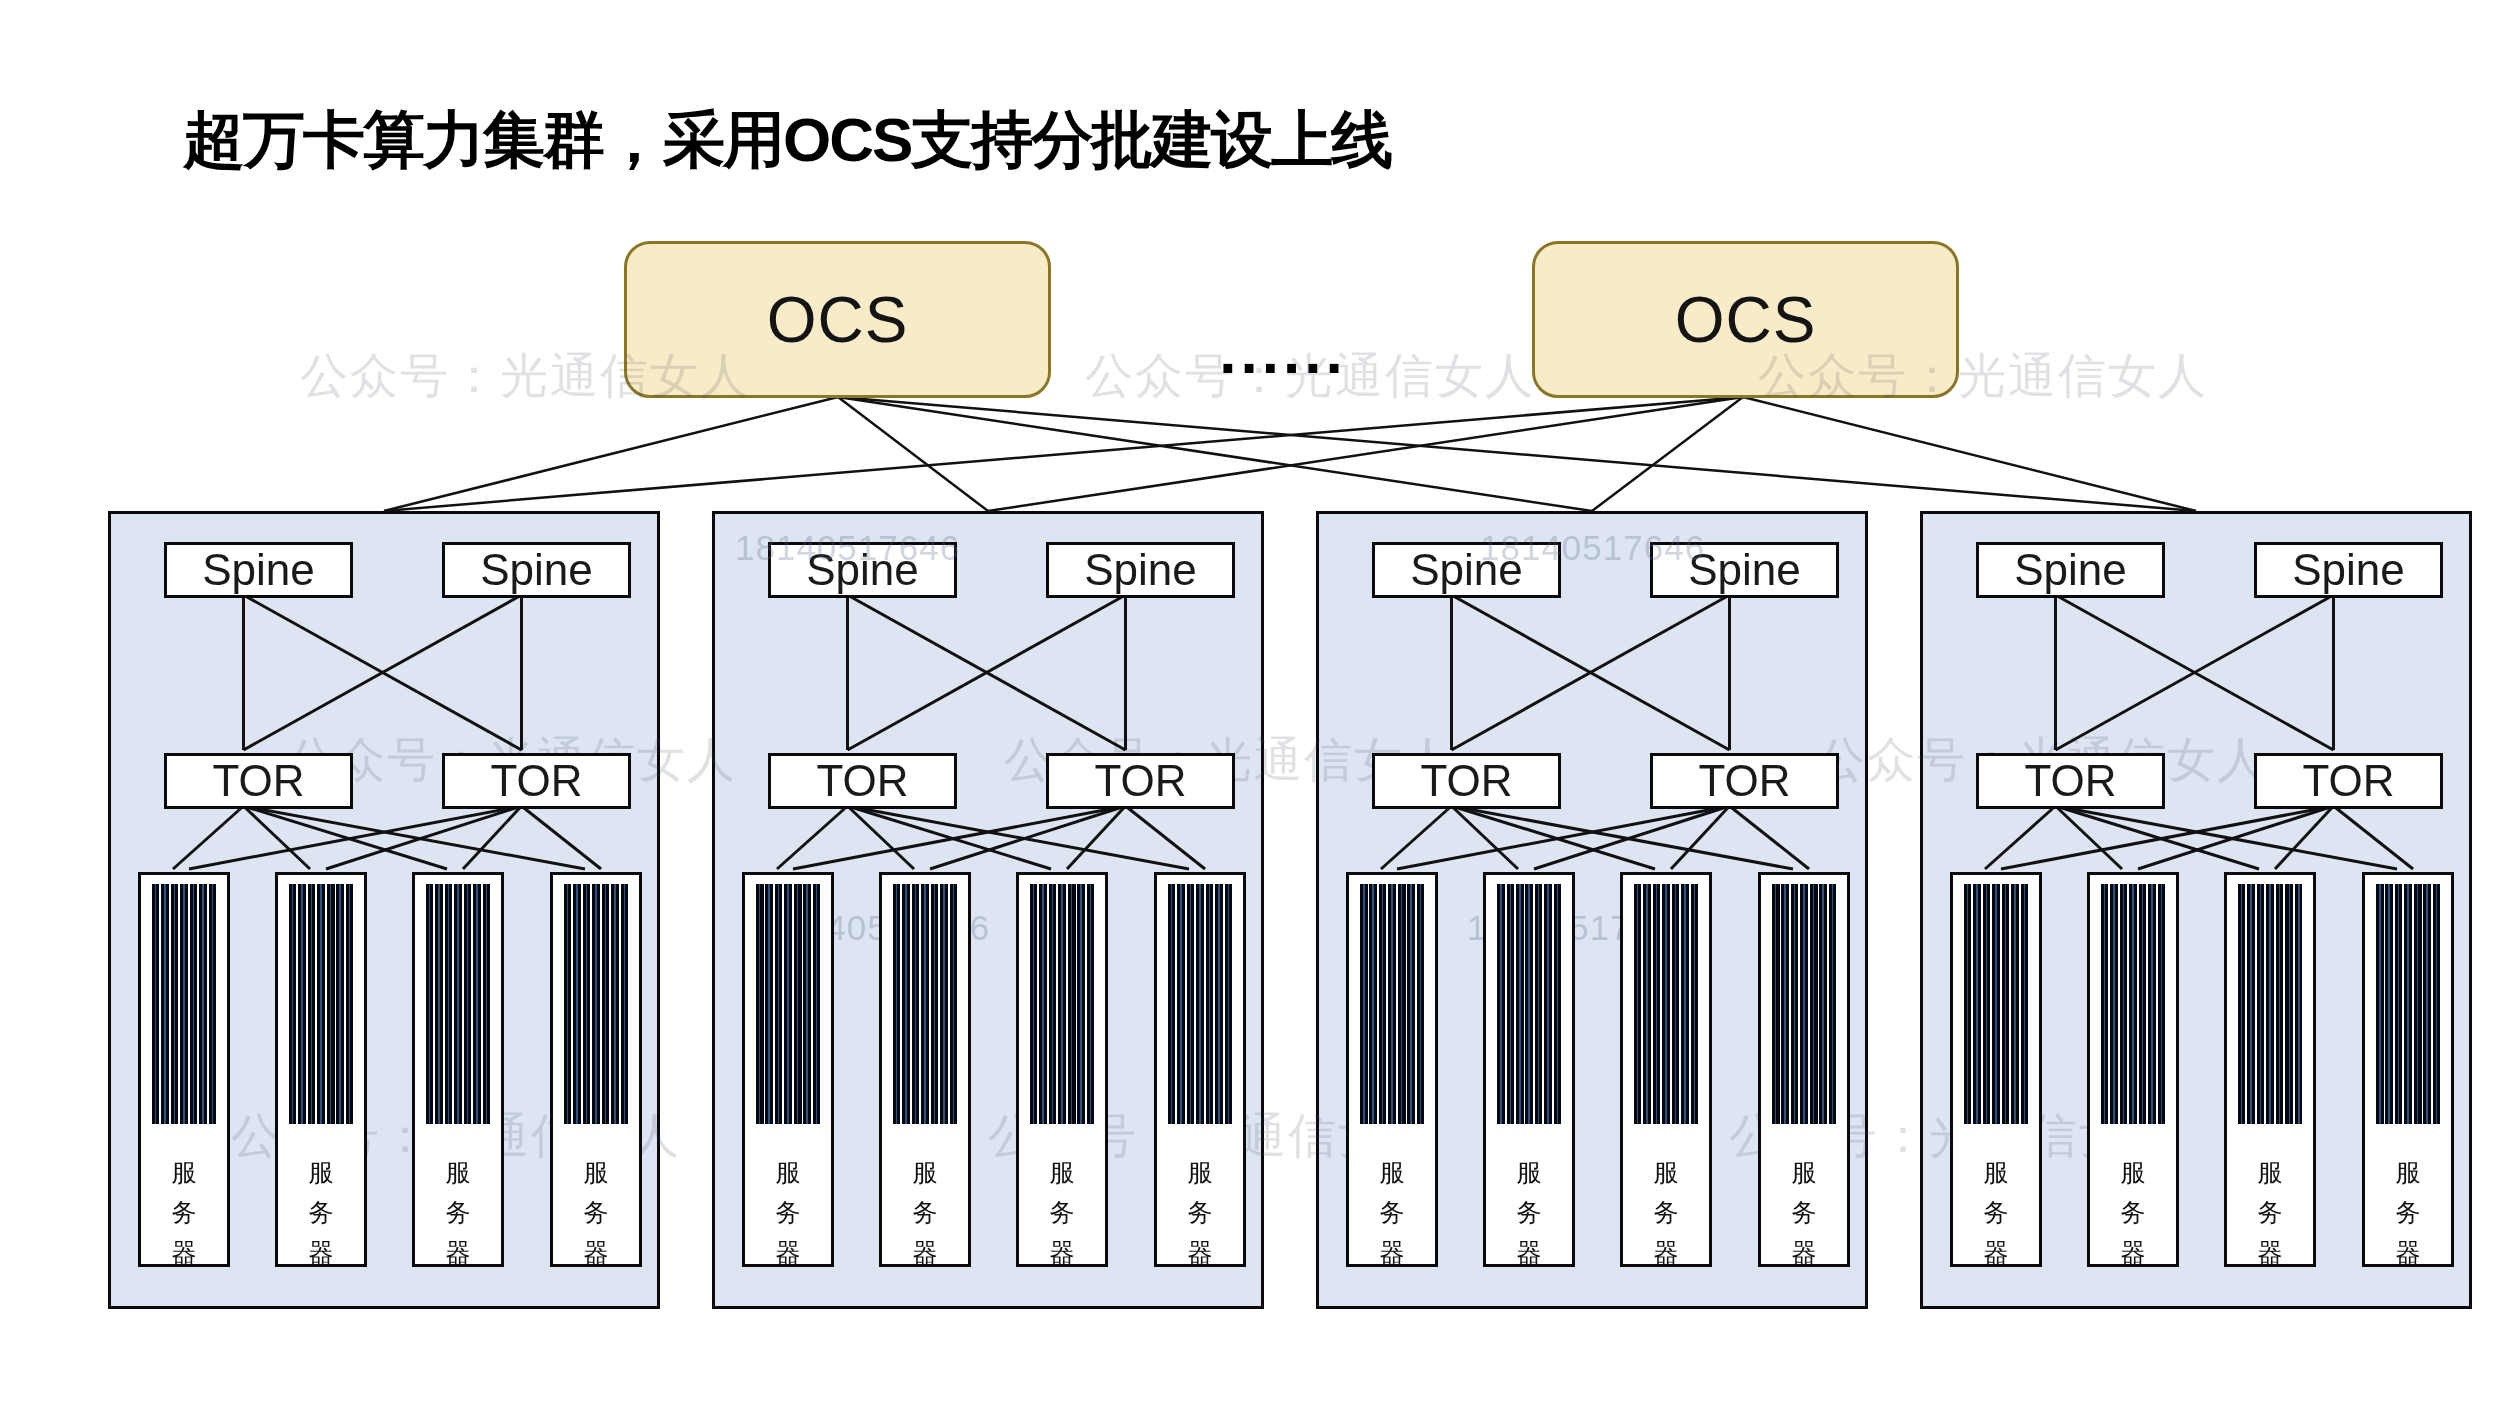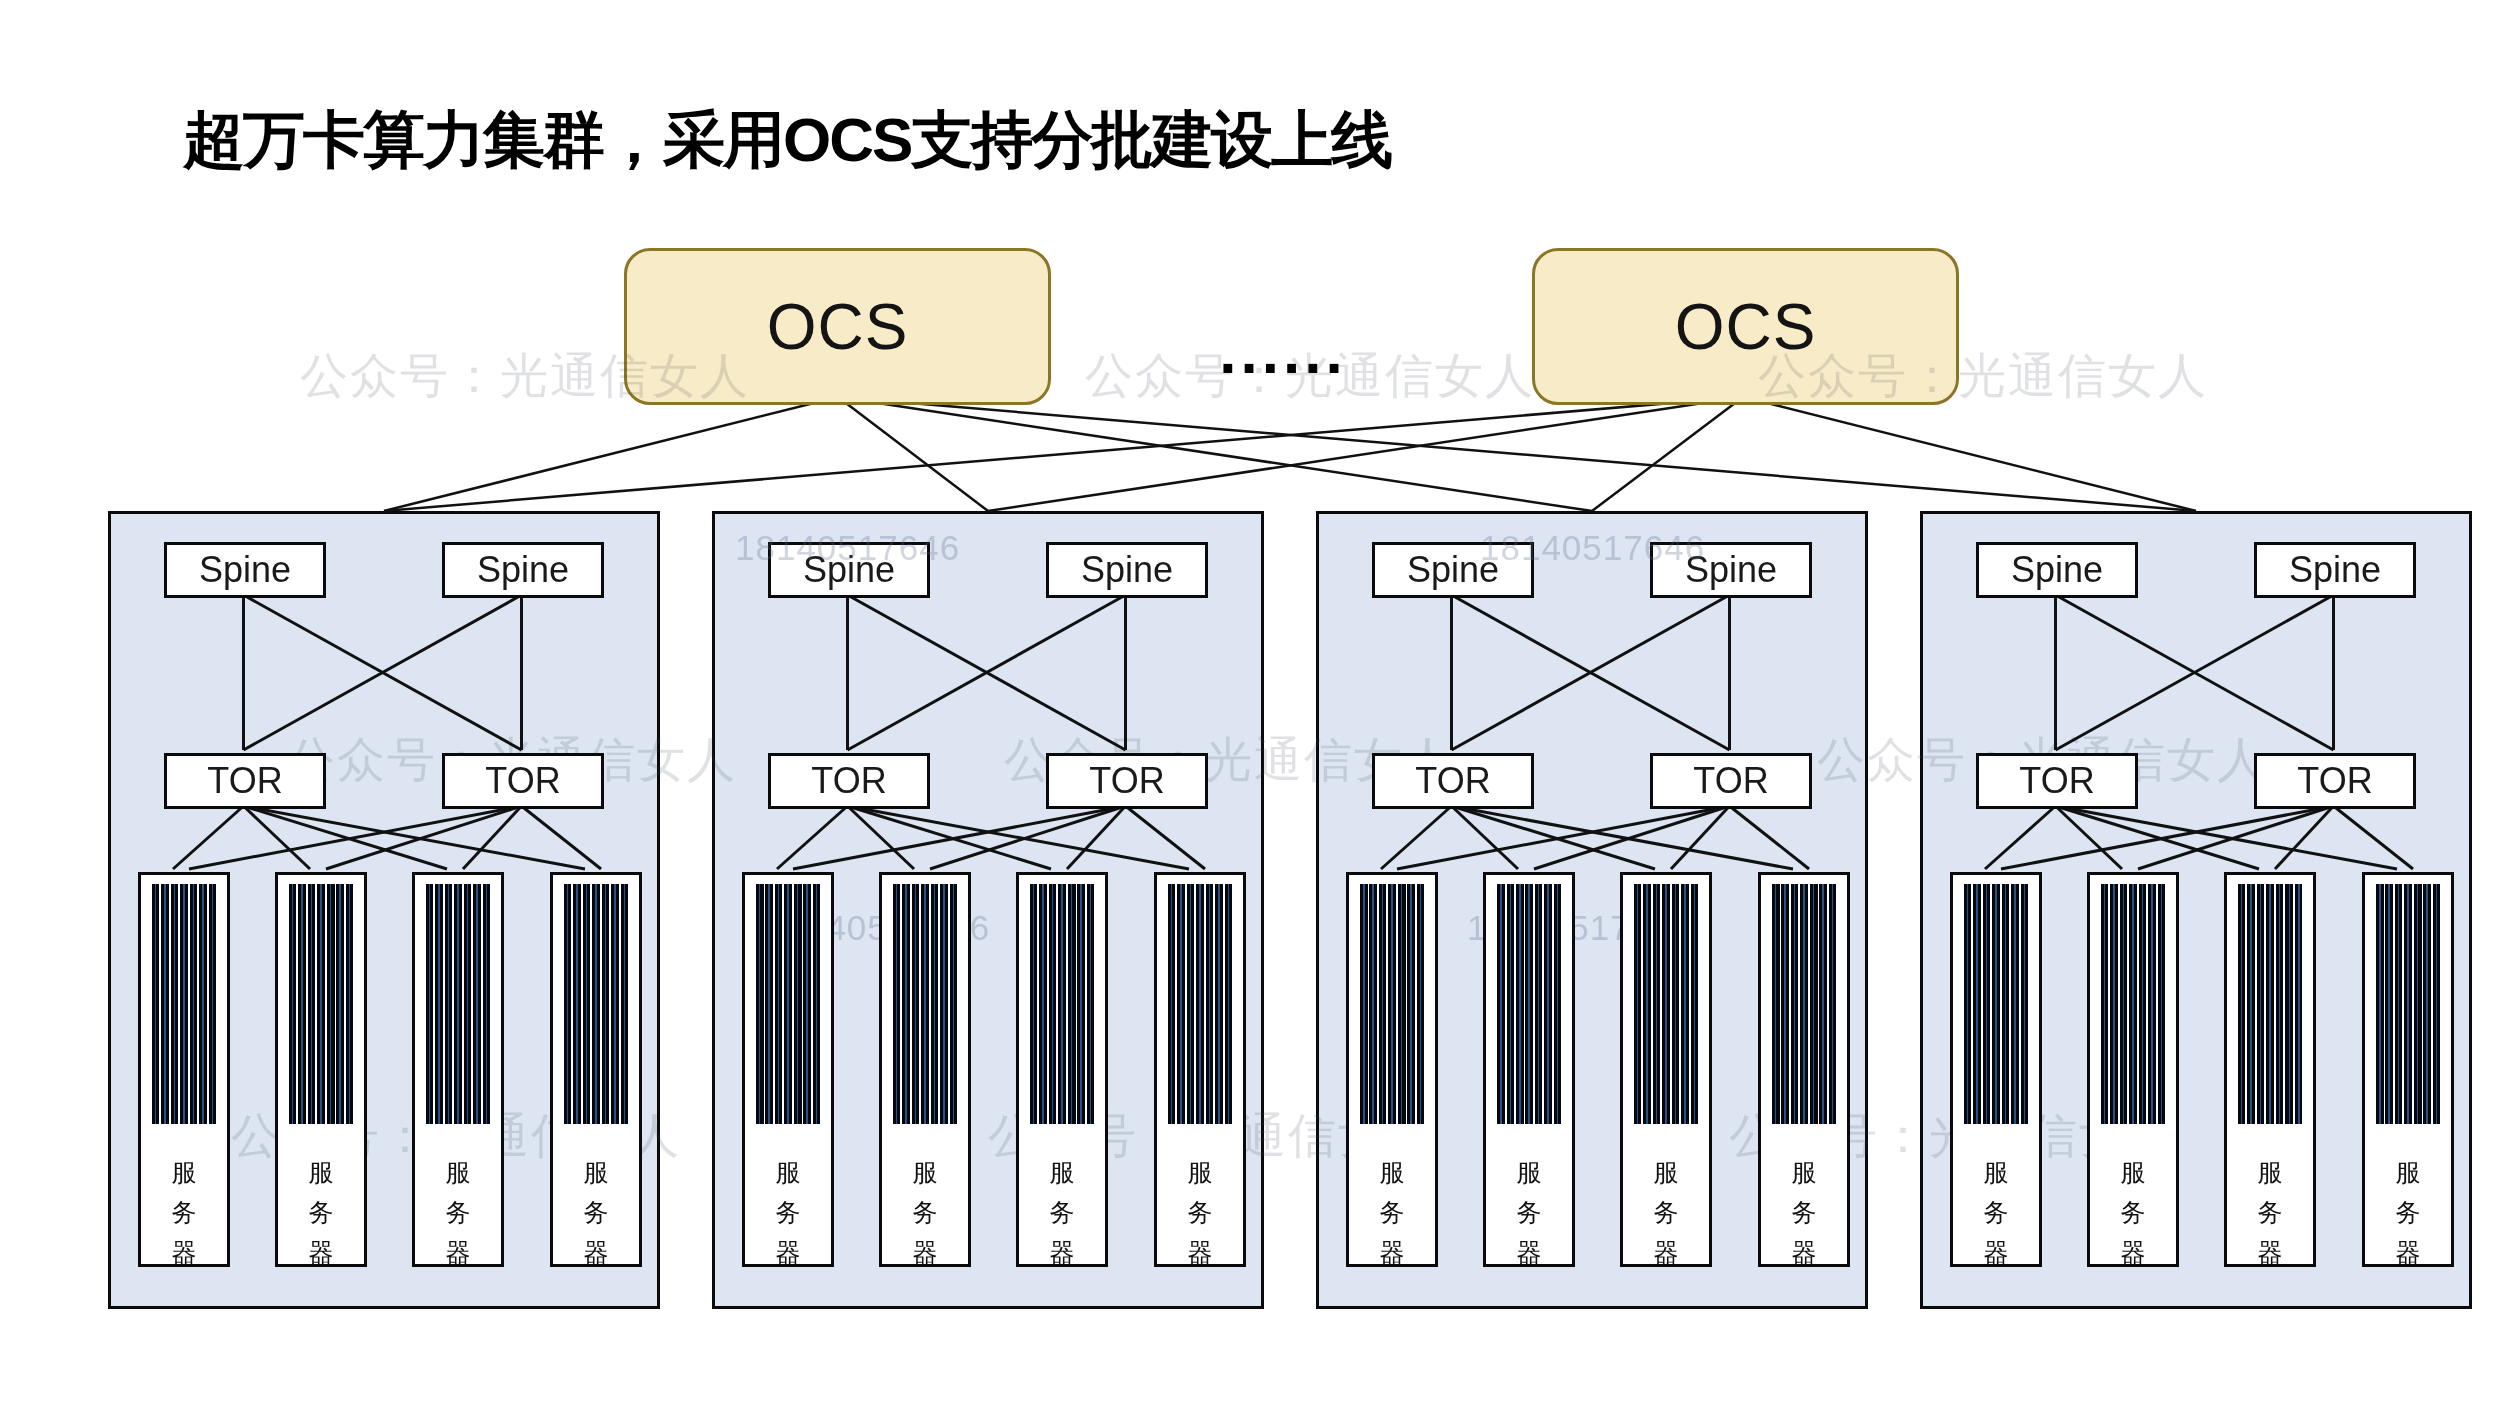--- a/index.html
+++ b/index.html
@@ -10,38 +10,38 @@
   *{margin:0;padding:0;box-sizing:border-box;}
   html,body{background:#ffffff;}
   body{width:2500px;height:1406px;position:relative;overflow:hidden;
        font-family:"Liberation Sans", sans-serif;}
   .slide{position:absolute;inset:0;}
 
   .title{position:absolute;left:183px;top:98px;font-size:62px;font-weight:900;
          color:var(--title);letter-spacing:-2px;white-space:nowrap;}
 
   
-  .ocs{position:absolute;top:248px;width:427px;height:157px;z-index:3;
+  .ocs{position:absolute;top:241px;width:427px;height:157px;z-index:3;
        background:var(--ocs_fill);border:3.5px solid var(--ocs_border);
        border-radius:26px;display:flex;align-items:center;justify-content:center;}
   .ocs1{left:624px;} .ocs2{left:1532px;}
   .ocs-label{font-size:64px;font-weight:400;color:#141414;letter-spacing:1px;}
 
   .dots{position:absolute;left:1208px;top:316px;width:150px;z-index:3;
         text-align:center;font-size:62px;font-weight:700;letter-spacing:4px;color:#000;}
 
   
   .cluster{position:absolute;top:511px;width:552px;height:798px;
            background:var(--cluster_fill);border:3px solid var(--border);}
   .cl1{left:108px;} .cl2{left:712px;} .cl3{left:1316px;} .cl4{left:1920px;}
 
-  .switchbox{position:absolute;width:162px;height:56px;z-index:3;
+  .switchbox{position:absolute;width:189px;height:56px;z-index:3;
              background:var(--node_fill);border:3px solid var(--border);
              display:flex;align-items:center;justify-content:center;
-             font-size:36px;color:#1a1a1a;}
+             font-size:44px;color:#1a1a1a;}
   .pos-l{left:53px;} .pos-r{left:331px;}
   .row-spine{top:28px;} .row-tor{top:239px;}
 
   .server{position:absolute;top:358px;width:92px;height:395px;z-index:3;
           background:var(--node_fill);border:3px solid var(--border);}
   .sv1{left:27px;} .sv2{left:164px;} .sv3{left:301px;} .sv4{left:439px;}
   .stripes{margin:9px auto 0;width:64px;height:240px;
            background:repeating-linear-gradient(90deg,
              var(--stripe_dark) 0 3px, var(--stripe_blue) 3px 4.5px,
              var(--stripe_dark) 4.5px 7.5px, #fcfcfc 7.5px 9.5px);}

